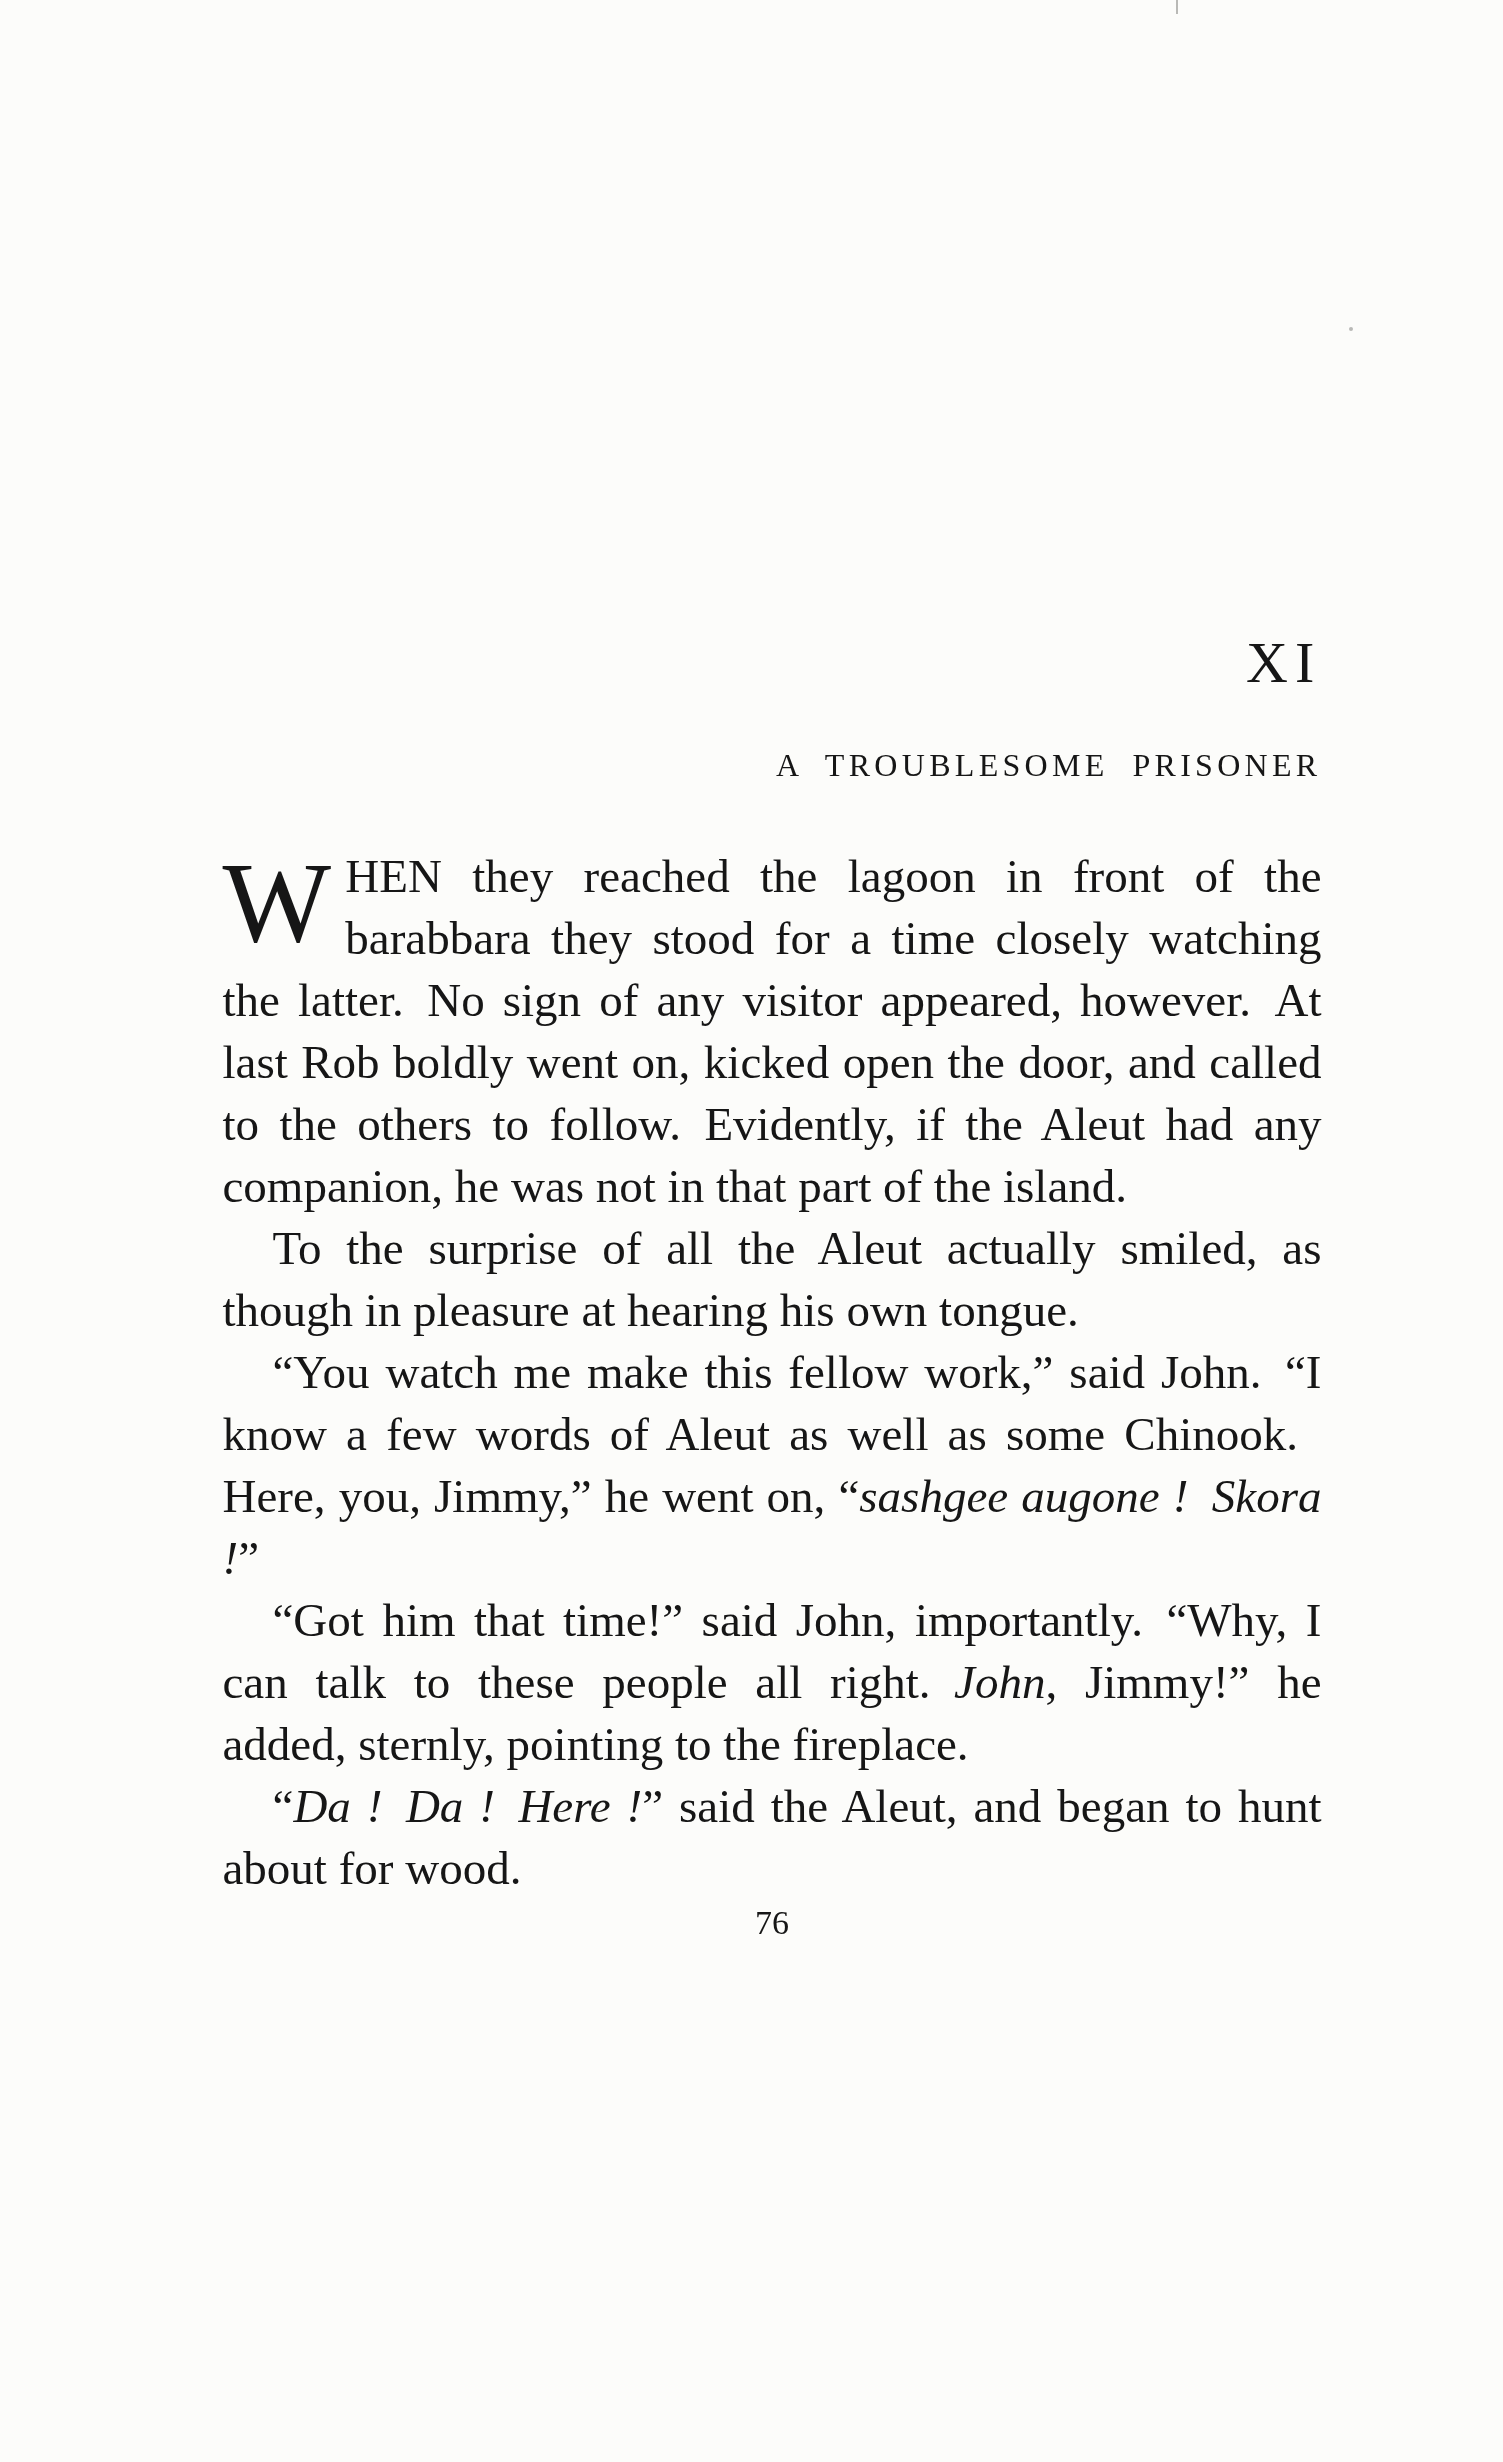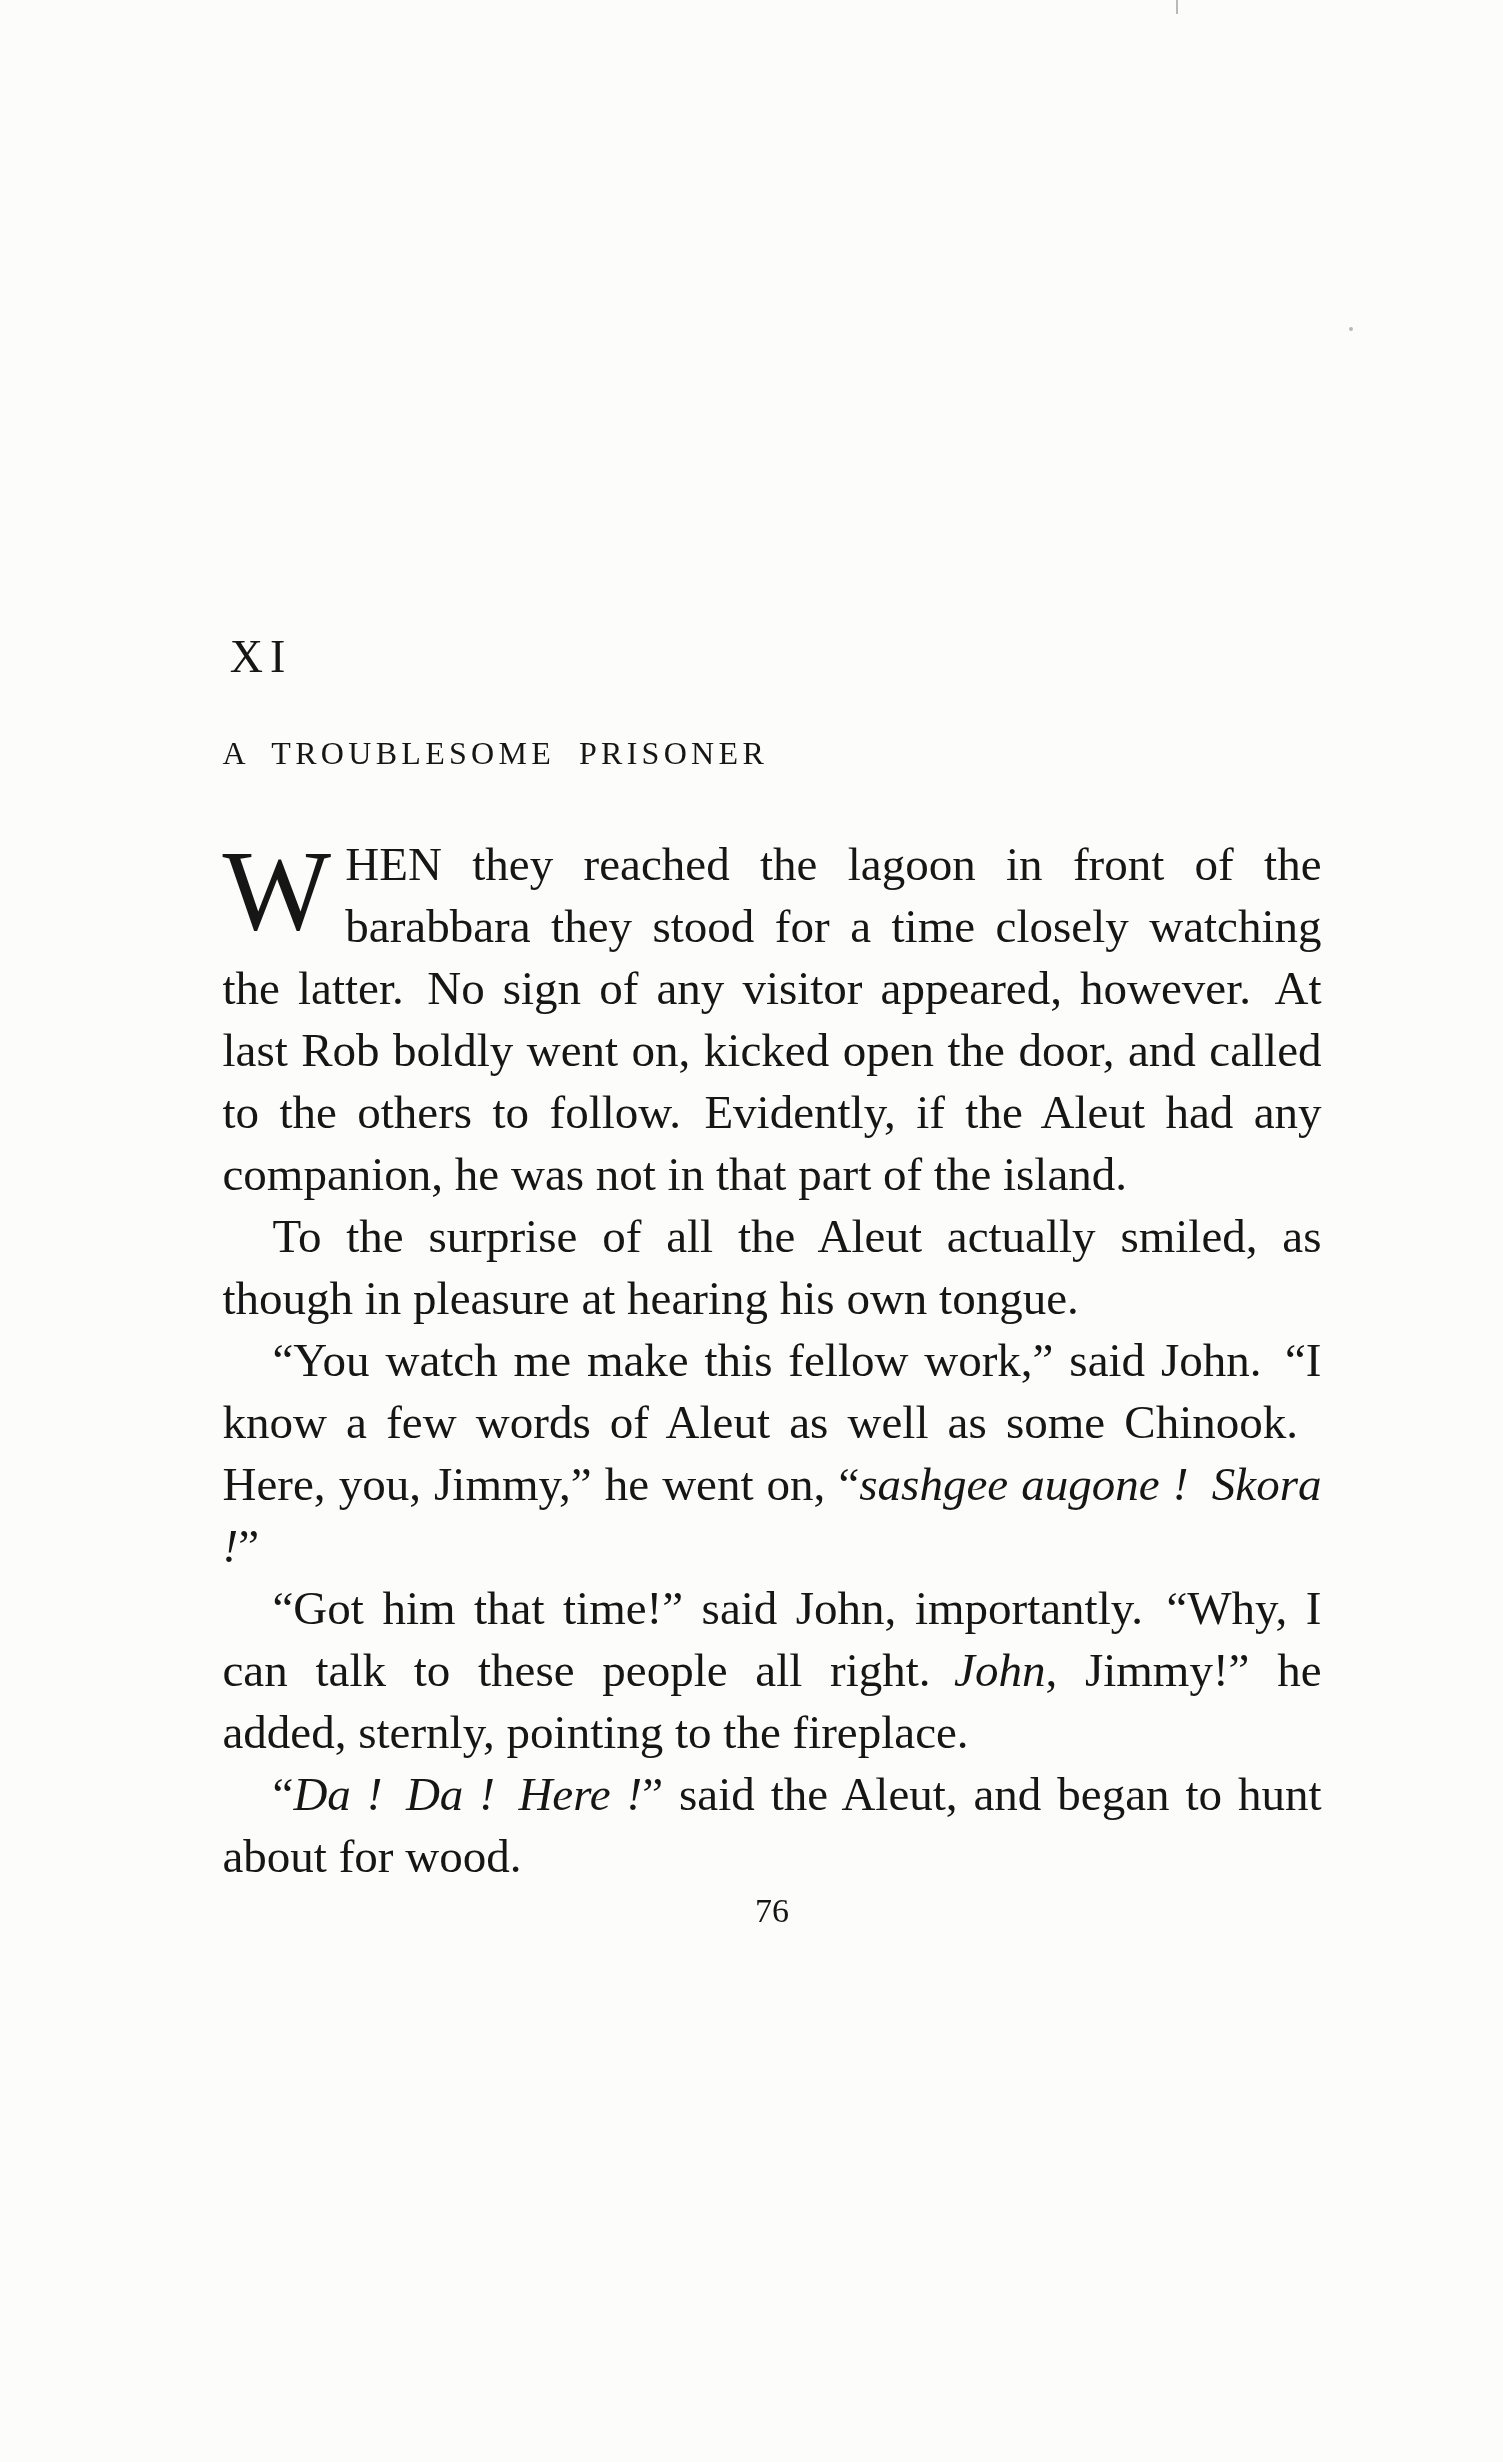--- a/index.html
+++ b/index.html
@@ -17,28 +17,28 @@
     .artifact-right-dot { left: 1349px; top: 327px; width: 4.3px; height: 4.3px; border-radius: 50%; }
 
     .text-block {
       width: 1099px;
       margin: 0 auto;
       padding-top: 634px;
       position: relative;
       left: 20px;
     }
     .chapter-number {
-      text-align: left;
-      font-size: 46px;
+      text-align: right;
+      font-size: 58px;
       line-height: 1;
       letter-spacing: 7.2px;
       text-indent: 7.2px;
     }
     .chapter-title {
-      text-align: left;
+      text-align: right;
       font-size: 32px;
       line-height: 1;
       letter-spacing: 4.3px;
       word-spacing: 11.5px;
       margin-top: 57px;
     }
     .body-text {
       margin-top: 64px;
       font-size: 47px;
       line-height: 62px;

